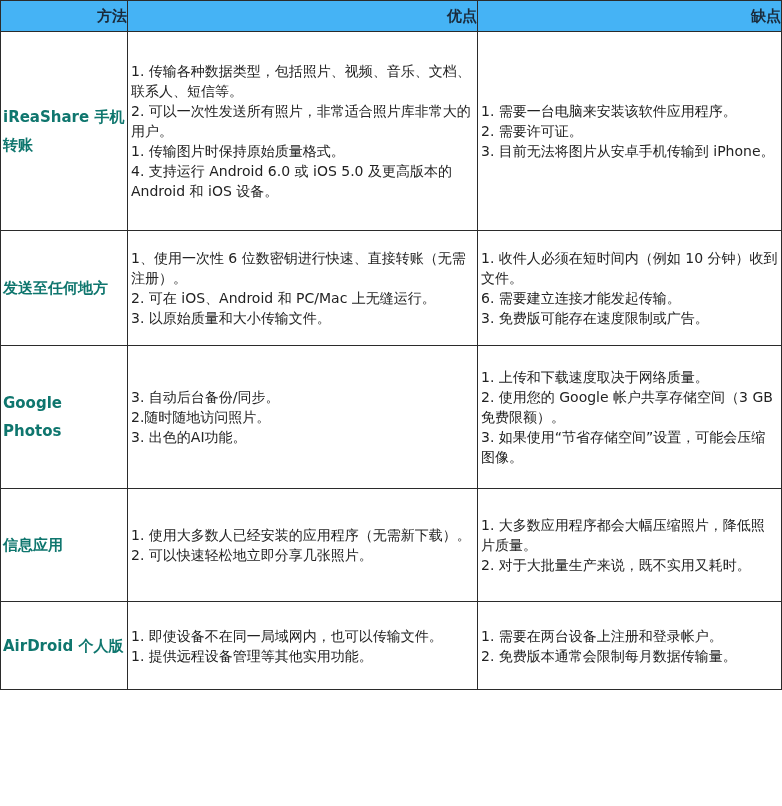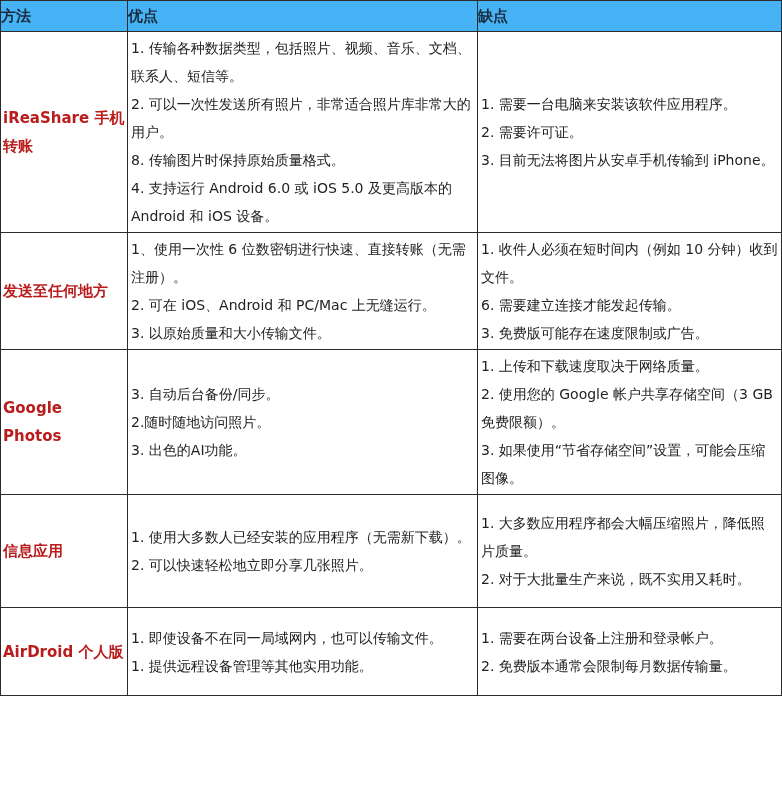--- a/index.html
+++ b/index.html
@@ -18,33 +18,33 @@
   table.cmp th, table.cmp td {
     border: 1px solid #2b2b2b;
     vertical-align: middle;
   }
   table.cmp th {
     background: #45b3f5;
     height: 30px;
     font-weight: bold;
     font-size: 15px;
     color: #1a2a3a;
-    text-align: left;
+    text-align: right;
     padding: 0;
   }
   table.cmp td.method {
     font-weight: bold;
     font-size: 15px;
     padding: 0 2px;
     line-height: 28px;
-    color: #b91c1c;
+    color: #0f766e;
   }
   table.cmp td.list {
-    padding: 2px 3px;
-    line-height: 28px;
+    padding: 16px 3px;
+    line-height: 20px;
   }
   table.cmp td.list div { margin: 0; }
   tr.r1 { height: 199px; }
   tr.r2 { height: 115px; }
   tr.r3 { height: 115px; }
   tr.r4 { height: 143px; }
   tr.r5 { height: 113px; }
   tr.r6 { height: 88px; }
 </style>
 </head>
@@ -62,21 +62,21 @@
       <th>优点</th>
       <th>缺点</th>
     </tr>
   </thead>
   <tbody>
     <tr class="r1">
       <td class="method">iReaShare 手机转账</td>
       <td class="list">
         <div>1. 传输各种数据类型，包括照片、视频、音乐、文档、联系人、短信等。</div>
         <div>2. 可以一次性发送所有照片，非常适合照片库非常大的用户。</div>
-        <div>8. 传输图片时保持原始质量格式。</div>
+        <div>1. 传输图片时保持原始质量格式。</div>
         <div>4. 支持运行 Android 6.0 或 iOS 5.0 及更高版本的 Android 和 iOS 设备。</div>
       </td>
       <td class="list">
         <div>1. 需要一台电脑来安装该软件应用程序。</div>
         <div>2. 需要许可证。</div>
         <div>3. 目前无法将图片从安卓手机传输到 iPhone。</div>
       </td>
     </tr>
     <tr class="r2">
       <td class="method">发送至任何地方</td>

